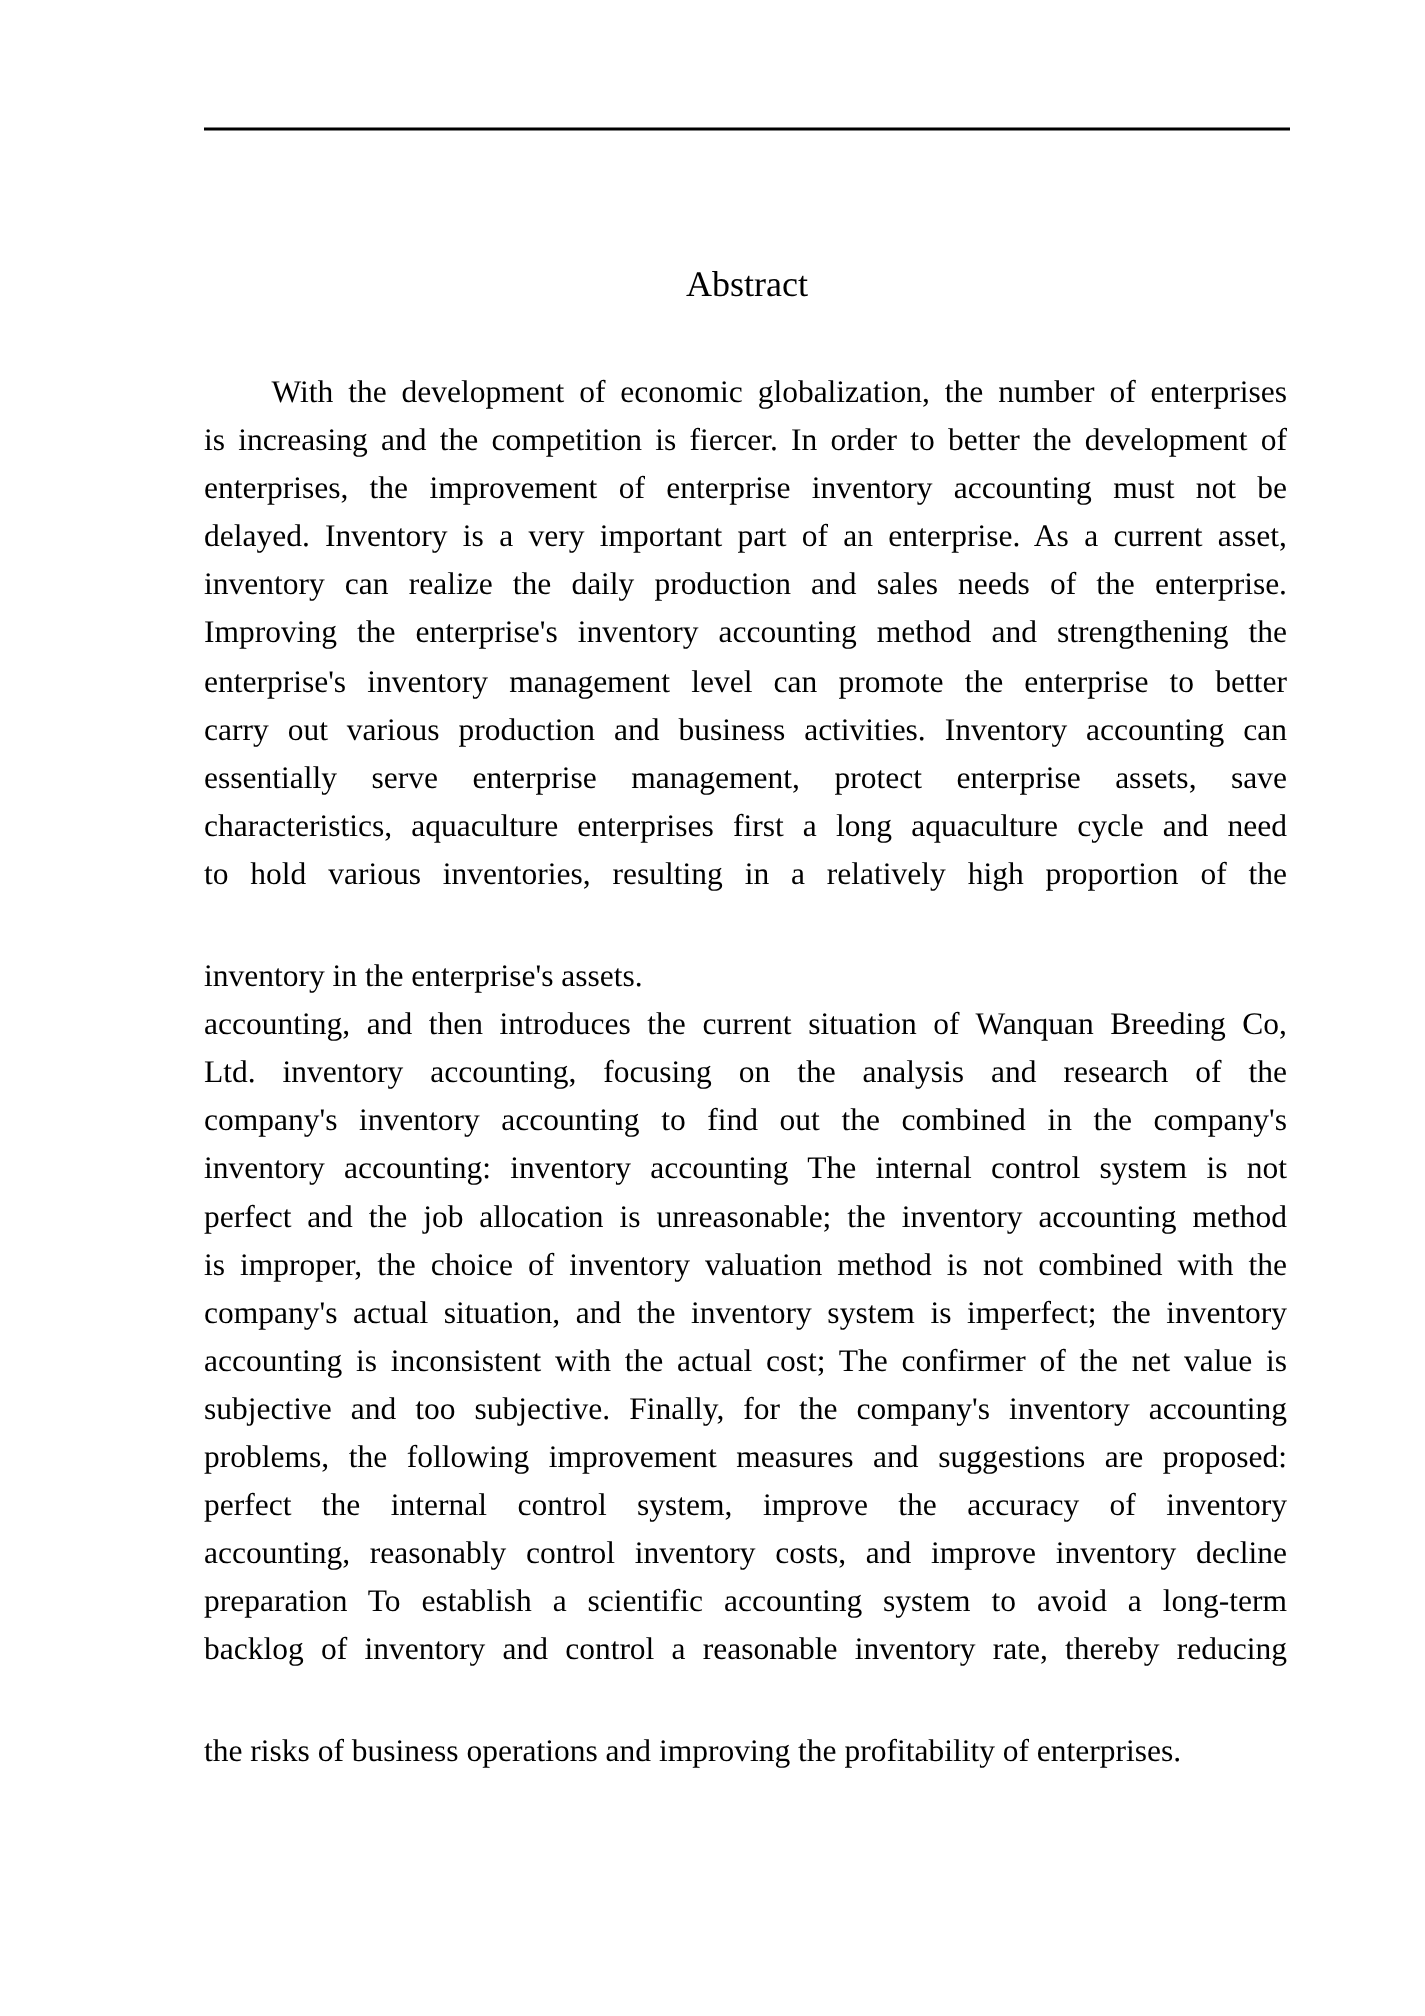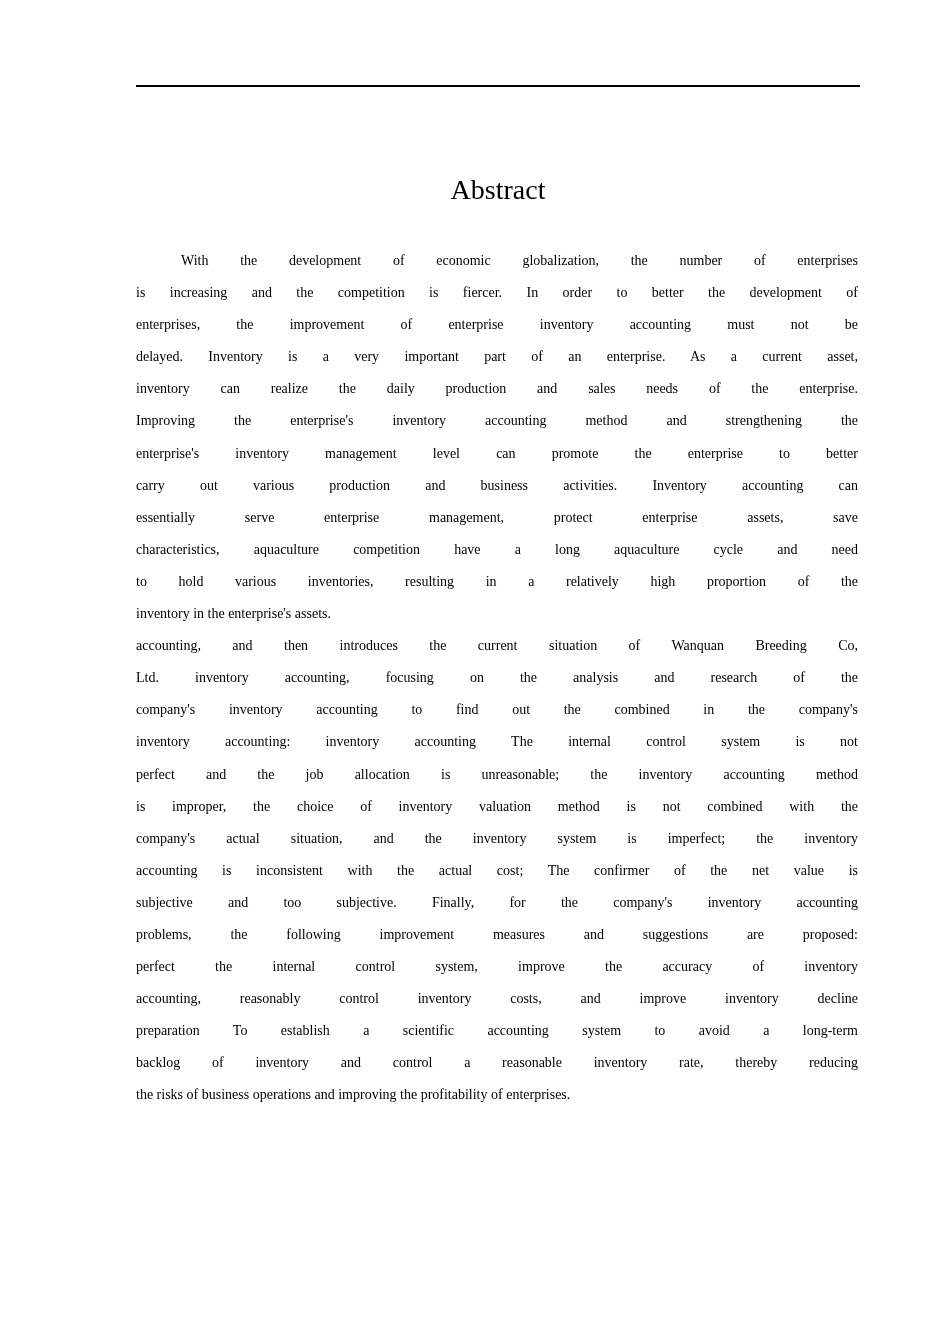--- a/index.html
+++ b/index.html
@@ -22,67 +22,68 @@
       width: 724px;
       height: 0;
       border-top: 2px solid #000000;
     }
     .title {
       position: absolute;
       left: 136px;
       top: 174px;
       width: 724px;
       text-align: center;
-      font-size: 28px;
+      font-size: 24px;
       line-height: 32px;
       margin: 0;
       font-weight: normal;
     }
     .body-text {
       position: absolute;
       left: 136px;
       top: 245px;
       width: 722px;
     }
     .para .line {
       display: block;
-      font-size: 14px;
+      font-size: 21px;
       line-height: 32.1px;
       height: 32.1px;
       white-space: nowrap;
       text-align: justify;
       text-align-last: justify;
     }
     .para .line.first {
       text-indent: 45px;
     }
     .para .line.last {
       text-align: center;
       text-align-last: left;
+      margin-top: 36px;
     }
   </style>
 </head>
 <body>
 
 <div class="header-rule"></div>
 
 <h1 class="title">Abstract</h1>
 
 <div class="body-text">
   <div class="para">
     <span class="line first">With the development of economic globalization, the number of enterprises</span>
     <span class="line">is increasing and the competition is fiercer. In order to better the development of</span>
     <span class="line">enterprises, the improvement of enterprise inventory accounting must not be</span>
     <span class="line">delayed. Inventory is a very important part of an enterprise. As a current asset,</span>
     <span class="line">inventory can realize the daily production and sales needs of the enterprise.</span>
     <span class="line">Improving the enterprise's inventory accounting method and strengthening the</span>
     <span class="line">enterprise's inventory management level can promote the enterprise to better</span>
     <span class="line">carry out various production and business activities. Inventory accounting can</span>
     <span class="line">essentially serve enterprise management, protect enterprise assets, save</span>
-    <span class="line">characteristics, aquaculture competition have a long aquaculture cycle and need</span>
+    <span class="line">characteristics, aquaculture enterprises first a long aquaculture cycle and need</span>
     <span class="line">to hold various inventories, resulting in a relatively high proportion of the</span>
     <span class="line last">inventory in the enterprise's assets.</span>
   </div>
   <div class="para">
     <span class="line">accounting, and then introduces the current situation of Wanquan Breeding Co,</span>
     <span class="line">Ltd. inventory accounting, focusing on the analysis and research of the</span>
     <span class="line">company's inventory accounting to find out the combined in the company's</span>
     <span class="line">inventory accounting: inventory accounting The internal control system is not</span>
     <span class="line">perfect and the job allocation is unreasonable; the inventory accounting method</span>
     <span class="line">is improper, the choice of inventory valuation method is not combined with the</span>

